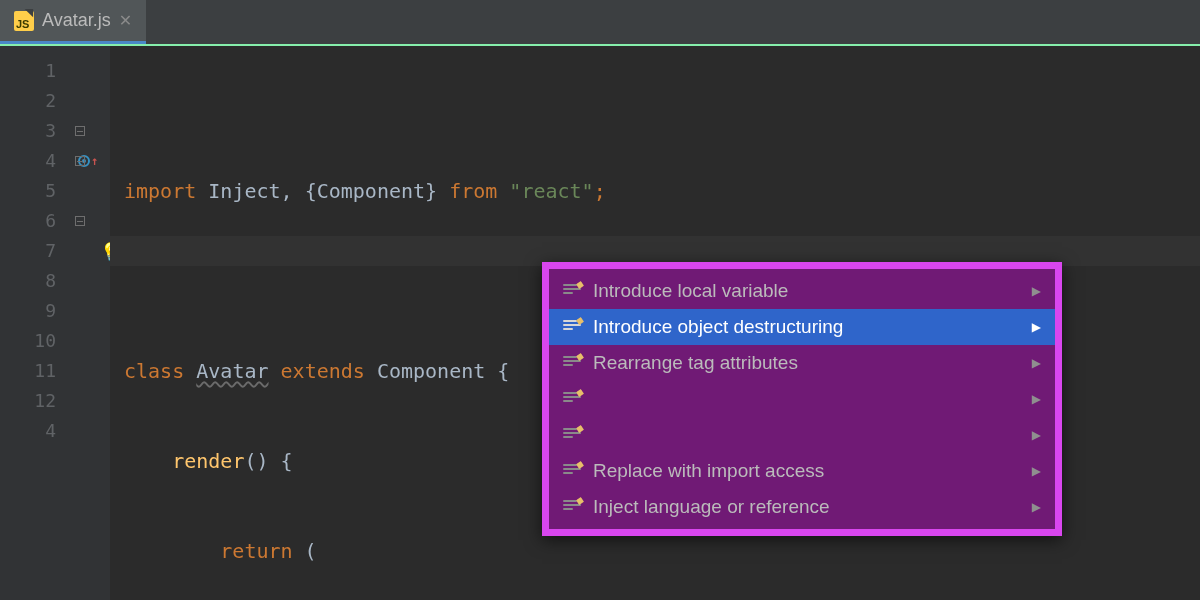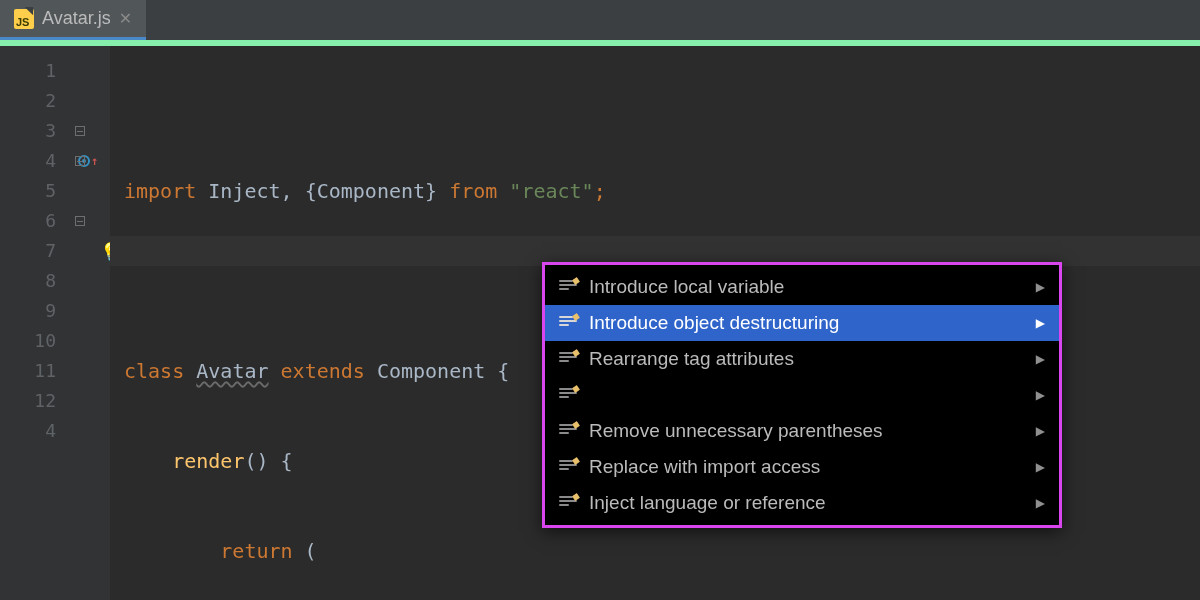--- a/index.html
+++ b/index.html
@@ -11,21 +11,21 @@
     font-size: 20px;
     overflow: hidden;
     position: relative;
   }
   
   .tabbar {
     height: 46px;
     background: #3c3f41;
     display: flex;
     align-items: stretch;
-    border-bottom: 6px solid #86efac;
+    border-bottom: 2px solid #86efac;
   }
   .tab {
     display: flex;
     align-items: center;
     padding: 0 14px;
     background: #515658;
     color: #bbbbbb;
     font-family: -apple-system, "Segoe UI", sans-serif;
     font-size: 18px;
     gap: 8px;
@@ -113,22 +113,22 @@
   }
   .fold-box { border:1px solid #6e6e6e; width:10px; height:10px; position:relative; }
   .fold-box.minus::after{content:"";position:absolute;top:4px;left:1px;right:1px;height:1px;background:#6e6e6e;}
 
   
   .context-menu {
     position: absolute;
     top: 262px;
     left: 542px;
     width: 520px;
-    background: #000000;
-    border: 3px solid #d946ef;
+    background: #701a75;
+    border: 7px solid #d946ef;
     box-shadow: 0 4px 16px rgba(0,0,0,0.6);
     font-family: -apple-system, "Segoe UI", sans-serif;
     font-size: 19px;
     padding: 4px 0;
   }
   .menu-item {
     display: flex;
     align-items: center;
     height: 36px;
     padding: 0 14px;
@@ -264,21 +264,20 @@
         <span></span>
       </span>
     <span class="arrow">▶</span>
   </div>
   <div class="menu-item">
     <span class="refactor-icon">
         <span></span>
         <span></span>
         <span></span>
       </span>
-    <span>Remove unnecessary parentheses</span>
     <span class="arrow">▶</span>
   </div>
   <div class="menu-item">
     <span class="refactor-icon">
         <span></span>
         <span></span>
         <span></span>
       </span>
     <span>Replace with import access</span>
     <span class="arrow">▶</span>

